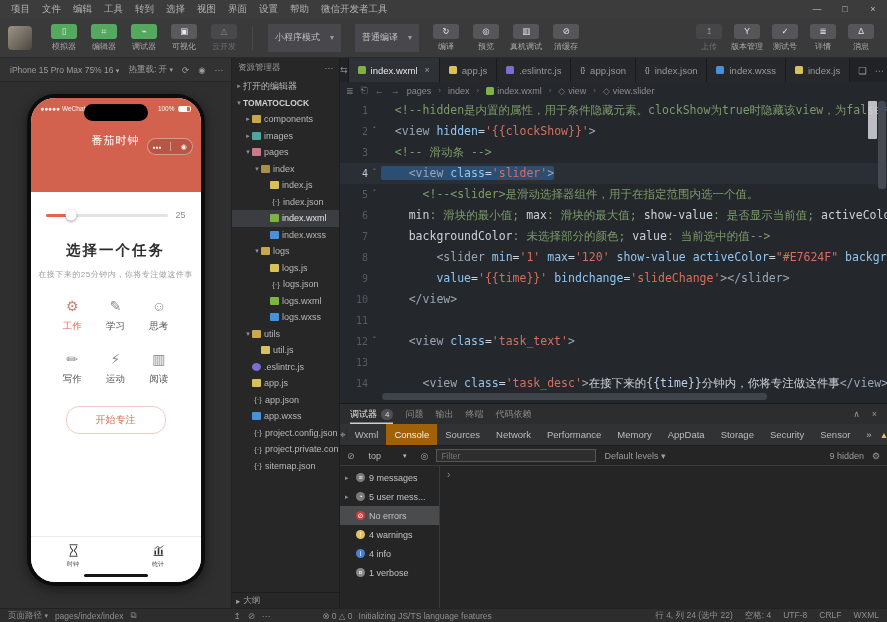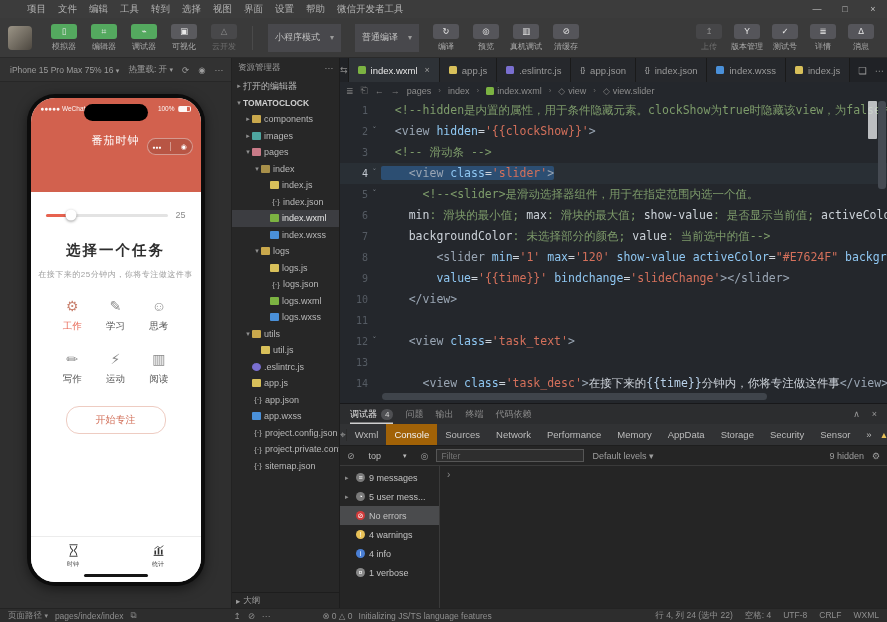--- a/index.html
+++ b/index.html
@@ -1,20 +1,20 @@
 <!DOCTYPE html>
 <html><head>
 <meta charset="utf-8">
 <style>
   *{box-sizing:border-box;margin:0;padding:0}
   html,body{width:887px;height:622px;overflow:hidden}
   body{font-family:"Liberation Sans","DejaVu Sans",sans-serif;background:#333;color:#ccc;position:relative;-webkit-font-smoothing:antialiased}
 
   
-  .titlebar{height:18px;background:#3c3c3c;display:flex;align-items:center;font-size:9.5px;color:#b3b3b3;padding-left:21px;position:relative}
+  .titlebar{height:18px;background:#3c3c3c;display:flex;align-items:center;font-size:9.5px;color:#b3b3b3;padding-left:5px;position:relative}
   .menu{padding:0 6px;cursor:default;white-space:nowrap}
   .win-title{position:absolute;left:345px;color:#868686;font-size:9px;white-space:nowrap}
   .win-ctrls{margin-left:auto;display:flex}
   .win-ctrls span{width:28px;text-align:center;font-size:9px;color:#bdbdbd}
 
   
   .toolbar{height:40px;background:#3a3a3a;border-bottom:1px solid #2a2a2a;display:flex;align-items:center;padding:0 8px;gap:4px}
   .avatar{width:24px;height:24px;border-radius:4px;background:linear-gradient(135deg,#9b9486,#6d675d 60%,#4c473f);margin-right:10px}
   .tbtn{display:flex;flex-direction:column;align-items:center;width:36px}
   .tbtn .bico{width:26px;height:15px;border-radius:3px;font-size:8.5px;line-height:15px;text-align:center;color:#e8e8e8;background:#55555a}
@@ -113,21 +113,21 @@
   .badge{background:#4f5053;color:#d8d8d8;border-radius:7px;font-size:8px;padding:0 4px;line-height:11px}
   .dbgtabs .dr{margin-left:auto;display:flex;gap:12px;color:#9a9a9a;font-size:9px}
   .cdtabs{height:22px;display:flex;align-items:center;background:#313234;border-bottom:1px solid #1e1e1e;font-size:9.5px;color:#bcbcbc;flex:none;white-space:nowrap}
   .cdtabs .insp{width:22px;text-align:center;color:#9a9a9a;border-right:1px solid #2a2a2a;font-size:10px}
   .ctab{padding:0 8px;height:100%;display:flex;align-items:center}
   .ctab.active{background:#a16207;color:#f0f0f0}
   .cdtabs .cr{margin-left:auto;display:flex;align-items:center;gap:9px;padding-right:8px}
   .warn4{color:#e8c158;font-size:8.5px}
   .ctoolbar{height:20px;display:flex;align-items:center;gap:8px;padding:0 7px;background:#252525;border-bottom:1px solid #3a3a3a;font-size:9px;color:#9d9d9d;flex:none;white-space:nowrap}
   .scope{display:flex;align-items:center;gap:22px;padding:0 6px;height:14px;color:#bdbdbd}
-  .filter{width:148px;height:13px;background:#2e2e2e;border:1px solid #565656;color:#bbb;font-size:8.5px;padding:0 4px;font-family:inherit}
+  .filter{width:160px;height:13px;background:#2e2e2e;border:1px solid #565656;color:#bbb;font-size:8.5px;padding:0 4px;font-family:inherit}
   .ctoolbar .tr3{margin-left:auto;display:flex;align-items:flex-end;gap:8px}
   .cbody{flex:1;display:flex;background:#252525;min-height:0}
   .cside{width:100px;border-right:1px solid #3a3a3a;padding-top:2px}
   .srow{height:19px;display:flex;align-items:center;gap:4px;padding:0 5px;font-size:9px;color:#c2c2c2;white-space:nowrap}
   .srow.sel{background:#4a4b4d}
   .srow .sarr{font-size:7px;color:#8a8a8a;width:7px}
   .dot{width:9px;height:9px;border-radius:50%;flex:none;text-align:center;font-size:7px;line-height:9px;color:#fff}
   .cout{flex:1;position:relative;color:#8a8a8a;font-size:10px;padding:3px 7px}
 
   

